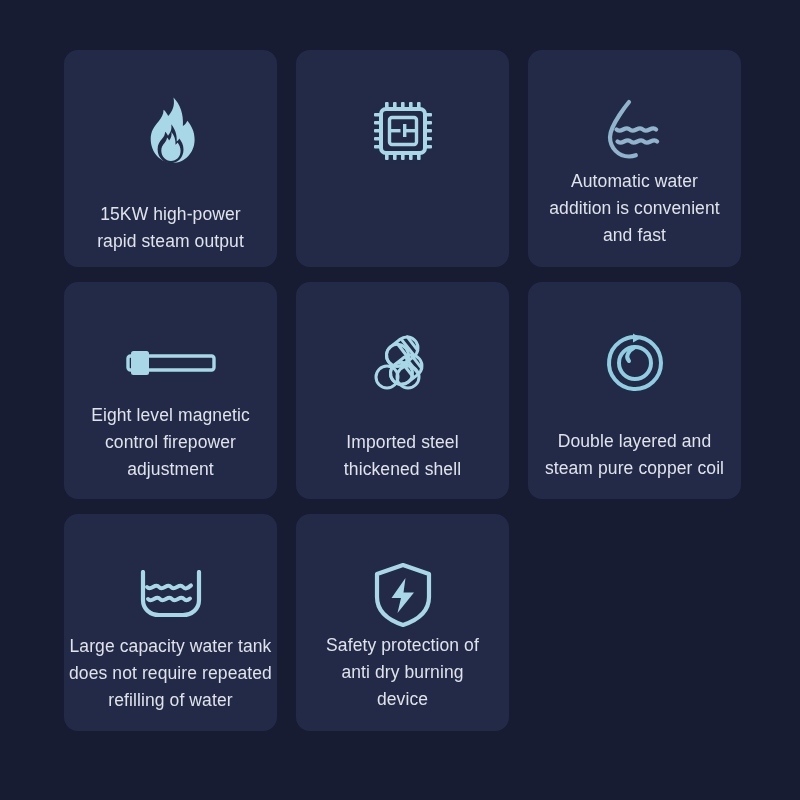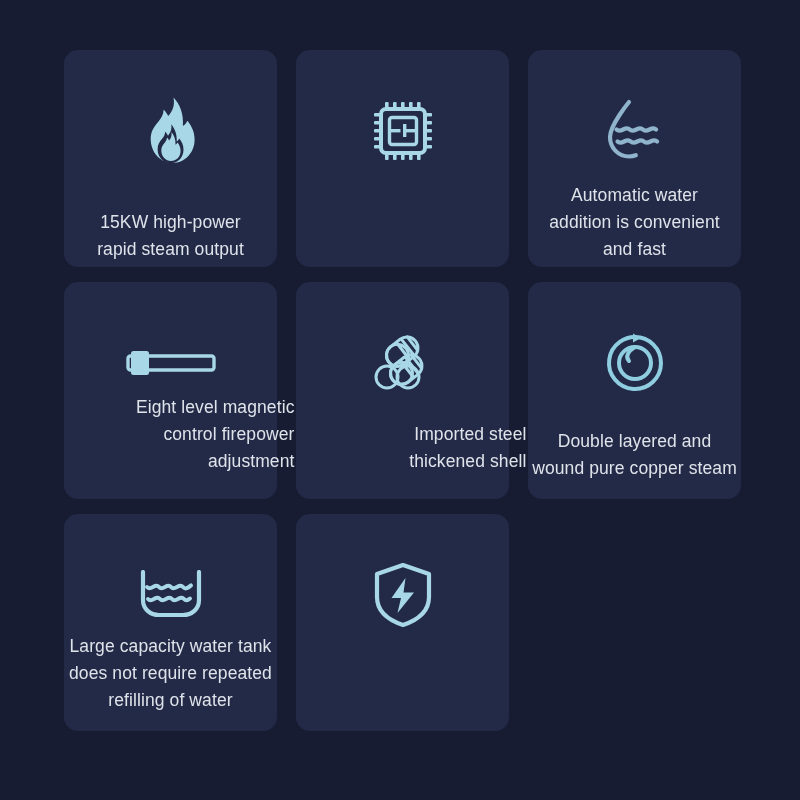--- a/index.html
+++ b/index.html
@@ -62,24 +62,24 @@
     bottom: 18px;
     width: 248px;
     text-align: center;
     color: #dfe3ea;
     font-size: 17.5px;
     line-height: 27px;
     letter-spacing: 0.1px;
     white-space: pre-line;
   }
   
-  .card-r1 .card-text { bottom: 4px; }
-  .card-r2 .card-text { bottom: 24px; text-align: right; }
+  .card-r1 .card-text { bottom: 12px; }
+  .card-r2 .card-text { bottom: 16px; }
   .card-r3 .card-text { bottom: 17px; margin-top: 47px; }
-  .c3 .card-text, .c9 .card-text { bottom: 4px; }
+  .c3 .card-text, .c9 .card-text { bottom: 18px; }
 </style>
 </head>
 <body>
 
 <div class="page">
   <div class="feature-grid">
 
     <div class="feature-card card-r1 c1">
       <div class="card-icon">
         <svg width="62" height="70" viewBox="0 0 62 70" aria-hidden="true">
@@ -181,21 +181,21 @@
     <div class="feature-card card-r3 c7">
       <div class="card-icon">
         <svg width="64" height="64" viewBox="0 0 64 64" aria-hidden="true">
           <path d="M37 6.5 A26 26 0 1 0 58 32 A26 26 0 0 0 32 6" fill="none" stroke="#8fcde0" stroke-width="4" stroke-linecap="round"></path>
           <path d="M32 16 A16 16 0 1 0 48 32 A16 16 0 0 0 32 16" fill="none" stroke="#8fcde0" stroke-width="4" stroke-linecap="round"></path>
           <path d="M32 16 C25 20 22 26 26 30" fill="none" stroke="#8fcde0" stroke-width="4" stroke-linecap="round"></path>
           <path d="M30 2.5 l8 4.5 -8 4.5 z" fill="#8fcde0"></path>
         </svg>
       </div>
       <div class="card-text">Double layered and
-wound pure copper steam</div>
+steam pure copper coil</div>
     </div>
 
     <div class="feature-card card-r3 c8">
       <div class="card-icon">
         <svg width="64" height="50" viewBox="0 0 64 50" aria-hidden="true">
           <path d="M4 2 v28 c0 9 7 15 16 15 h24 c9 0 16-6 16-15 V2" fill="none" stroke="#a8d8e8" stroke-width="4.2" stroke-linecap="round" stroke-linejoin="round"></path>
           <path d="M8 17 c4 4.6 8 -4.6 12 0 c4 4.6 8 -4.6 12 0 c4 4.6 8 -4.6 12 0 c2.6 3 5.2 .7 8 -1.6" fill="none" stroke="#a8d8e8" stroke-width="4" stroke-linecap="round" stroke-linejoin="round"></path>
           <path d="M9 29 c4 4.6 8 -4.6 12 0 c4 4.6 8 -4.6 12 0 c4 4.6 8 -4.6 12 0 c2 2.3 4 1.3 6 -.4" fill="none" stroke="#a8d8e8" stroke-width="4" stroke-linecap="round" stroke-linejoin="round"></path>
         </svg>
       </div>
@@ -204,16 +204,19 @@
 refilling of water</div>
     </div>
 
     <div class="feature-card card-r3 c9">
       <div class="card-icon">
         <svg width="60" height="66" viewBox="0 0 60 66" aria-hidden="true">
           <path d="M30 3 L56 12 v23 c0 15-11 23-26 28 C15 58 4 50 4 35 V12 z" fill="none" stroke="#a8d8e8" stroke-width="4.2" stroke-linejoin="round"></path>
           <path d="M32.5 16 L18.5 36 h9.5 l-3.5 15 L41 30.5 h-10.5 z" fill="#a8d8e8"></path>
         </svg>
       </div>
+      <div class="card-text">Safety protection of
+anti dry burning
+device</div>
     </div>
 
   </div>
 </div>
 
 </body></html>

